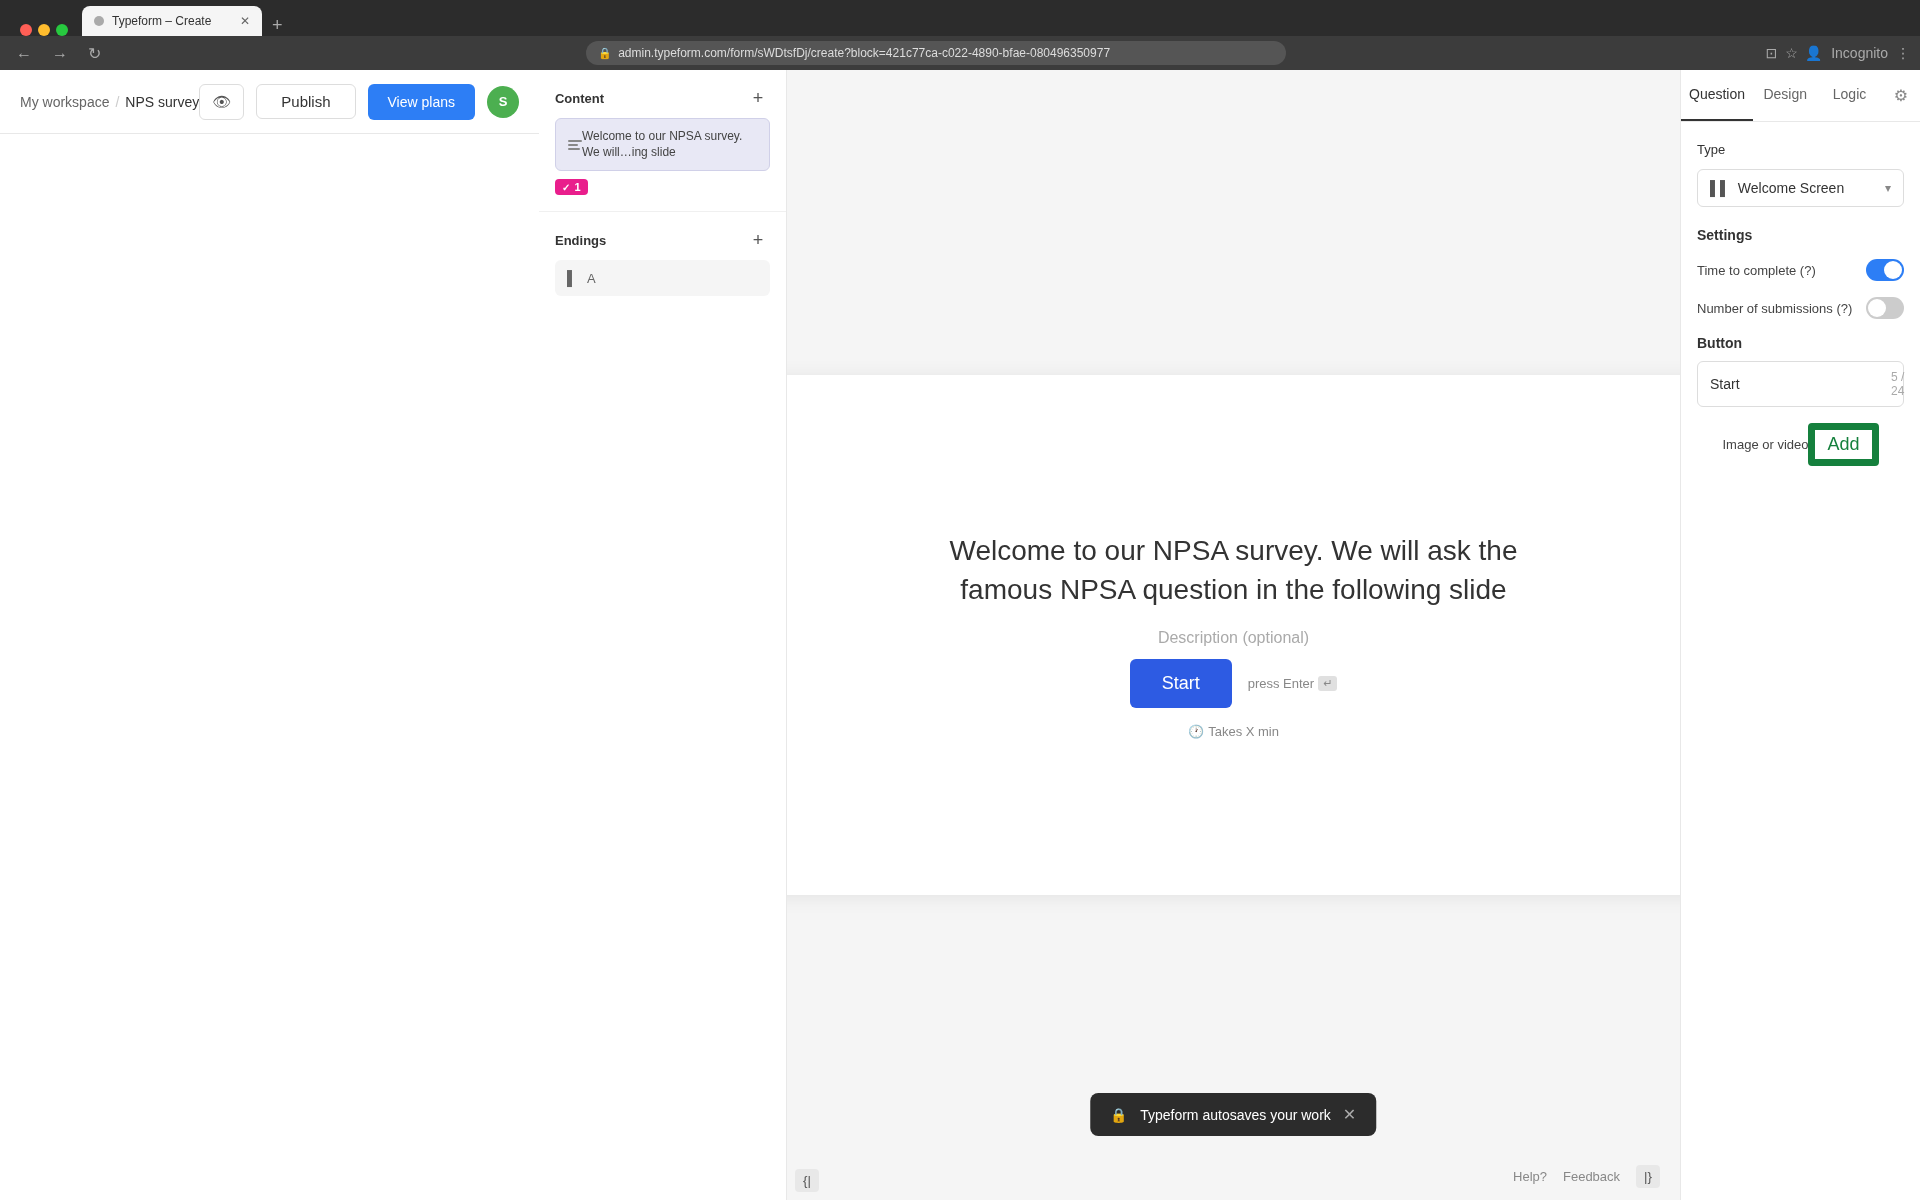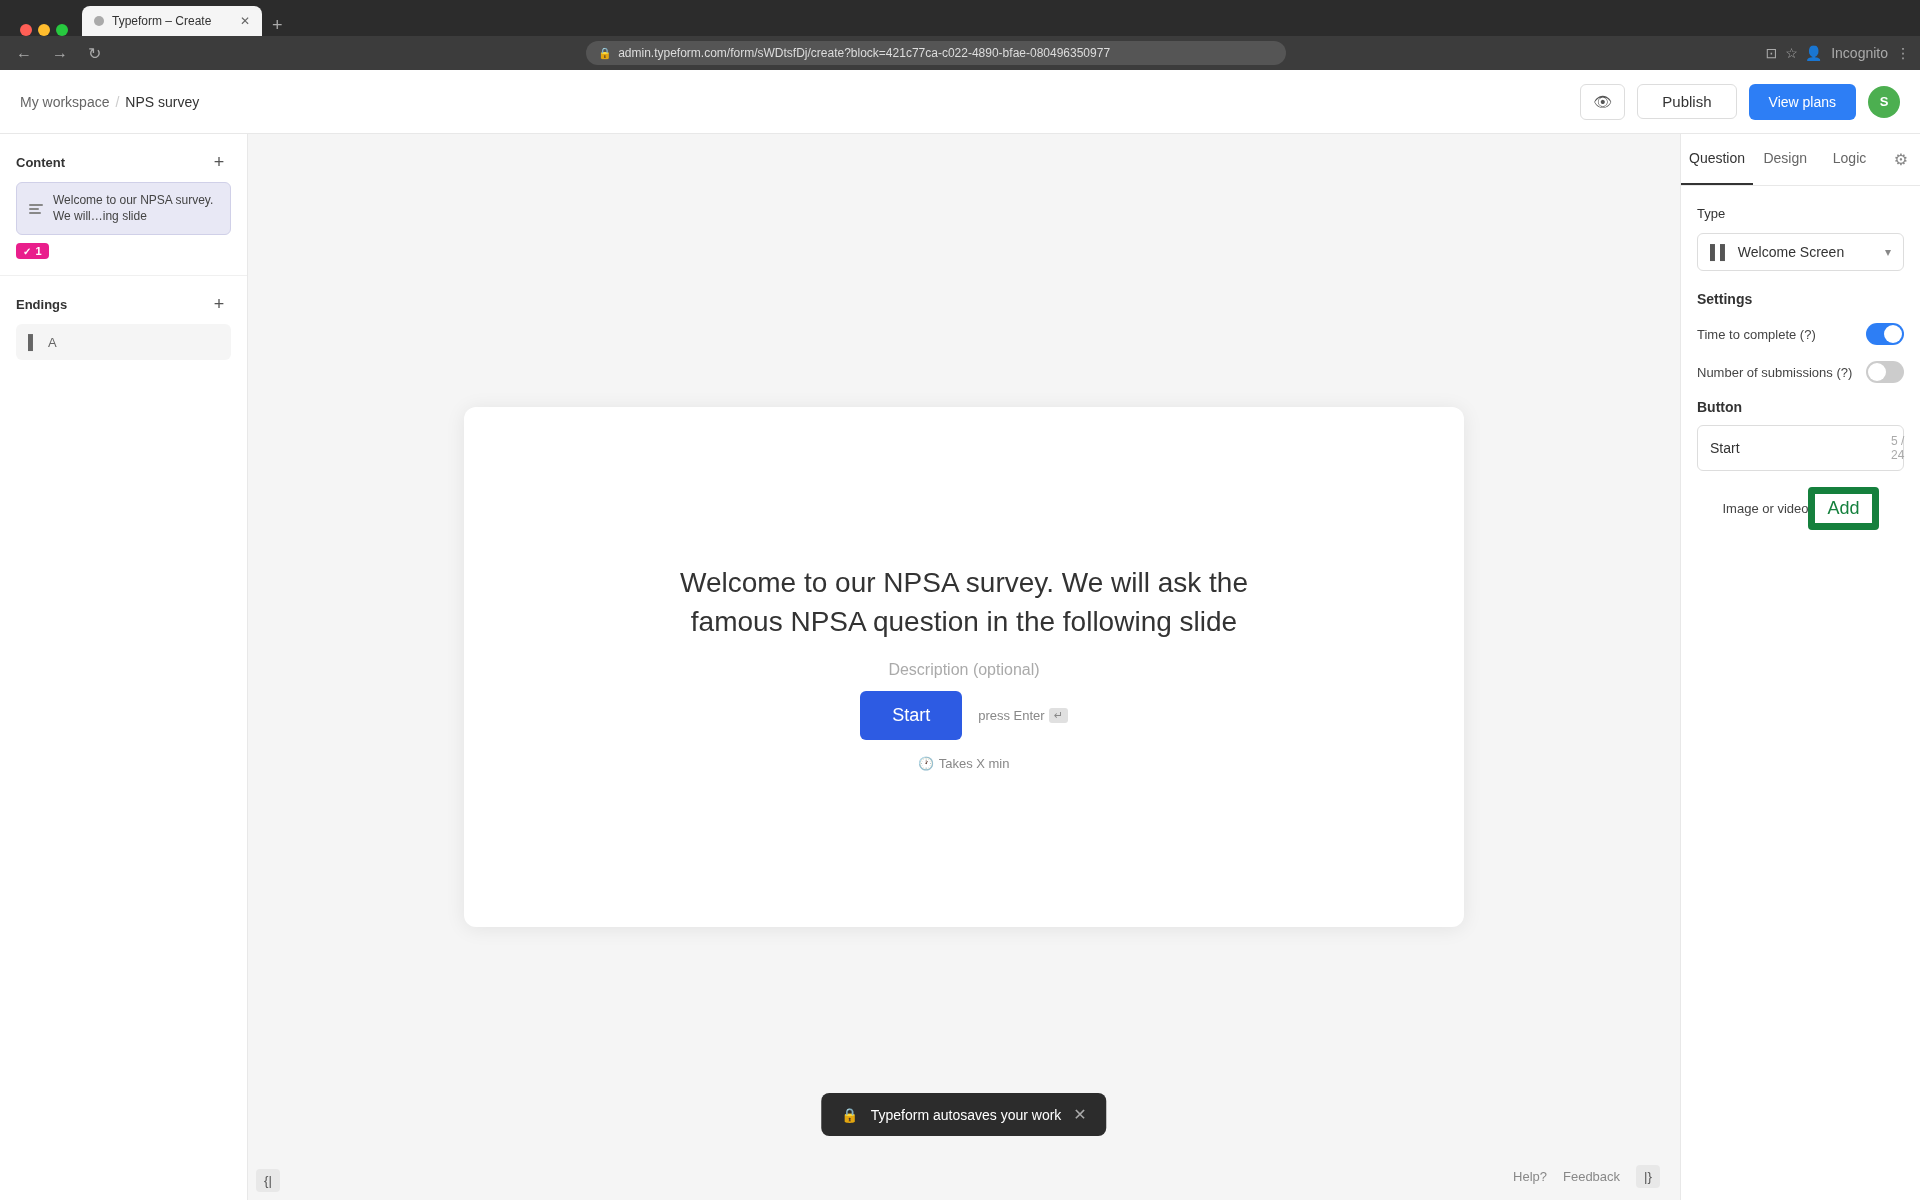--- a/index.html
+++ b/index.html
@@ -22,21 +22,21 @@
     .browser-bar { background: #3c3c3c; height: 34px; display: flex; align-items: center; padding: 0 10px; gap: 8px; }
     .nav-btn { background: transparent; border: none; color: #aaa; font-size: 16px; cursor: pointer; padding: 2px 6px; }
     .nav-btn:disabled { color: #555; }
     .url-bar { flex: 1; background: #555; border-radius: 20px; height: 24px; display: flex; align-items: center; padding: 0 12px; gap: 6px; max-width: 700px; margin: 0 auto; }
     .url-bar-lock { color: #aaa; font-size: 11px; }
     .url-text { color: #ddd; font-size: 12px; }
     .browser-actions { display: flex; gap: 8px; align-items: center; }
     .browser-icon { color: #aaa; font-size: 14px; cursor: pointer; }
 
     
-    .app { display: flex; flex-direction: column; height: calc(1200px - 70px); background: #fff; }
+    .app { display: flex; height: calc(1200px - 70px); background: #fff; }
 
     
     .top-nav { height: 64px; border-bottom: 1px solid #e8e8e8; display: flex; align-items: center; padding: 0 20px; gap: 0; }
     .breadcrumb { display: flex; align-items: center; gap: 6px; flex: 0 0 auto; margin-right: auto; }
     .breadcrumb-link { color: #666; font-size: 14px; cursor: pointer; text-decoration: none; }
     .breadcrumb-sep { color: #ccc; font-size: 14px; }
     .breadcrumb-current { color: #333; font-size: 14px; font-weight: 500; }
     .nav-tabs { display: flex; align-items: center; gap: 0; position: absolute; left: 50%; transform: translateX(-50%); }
     .nav-tab { padding: 20px 20px; font-size: 15px; color: #666; cursor: pointer; border-bottom: 2px solid transparent; text-decoration: none; }
     .nav-tab.active { color: #333; border-bottom-color: #333; font-weight: 500; }
@@ -48,21 +48,21 @@
 
     
     .main-content { display: flex; flex: 1; overflow: hidden; }
 
     
     .left-sidebar { width: 248px; border-right: 1px solid #e8e8e8; display: flex; flex-direction: column; background: #fff; }
     .sidebar-section { padding: 16px; border-bottom: 1px solid #f0f0f0; }
     .sidebar-section-header { display: flex; align-items: center; justify-content: space-between; }
     .sidebar-section-title { font-size: 13px; font-weight: 600; color: #333; }
     .add-btn { background: transparent; border: none; cursor: pointer; color: #555; font-size: 18px; width: 24px; height: 24px; display: flex; align-items: center; justify-content: center; border-radius: 4px; }
-    .sidebar-item { display: flex; align-items: center; gap: 10px; padding: 10px 12px; border-radius: 6px; cursor: pointer; margin-top: 8px; background: #e8e8f5; border: 1px solid #d0d0e8; }
+    .sidebar-item { display: flex; align-items: center; padding: 10px 12px; border-radius: 6px; cursor: pointer; margin-top: 8px; background: #e8e8f5; border: 1px solid #d0d0e8; }
     .sidebar-item-icon { color: #666; font-size: 16px; }
     .sidebar-item-text { font-size: 12px; color: #444; flex: 1; line-height: 1.3; }
     .sidebar-item-num { background: #e91e8c; color: white; font-size: 11px; font-weight: 600; border-radius: 4px; padding: 2px 7px; display: flex; align-items: center; gap: 4px; }
     .checkmark { font-size: 10px; }
     .endings-section { padding: 16px; }
     .endings-item { display: flex; align-items: center; gap: 10px; padding: 10px 12px; border-radius: 6px; cursor: pointer; margin-top: 8px; background: #f5f5f5; }
     .endings-item-icon { color: #666; font-size: 14px; }
     .endings-item-text { font-size: 13px; color: #666; }
 
     

